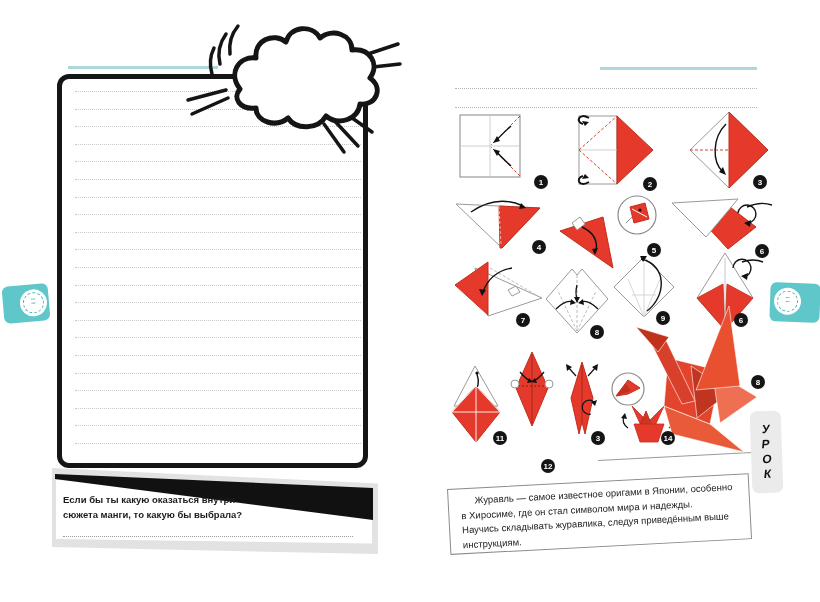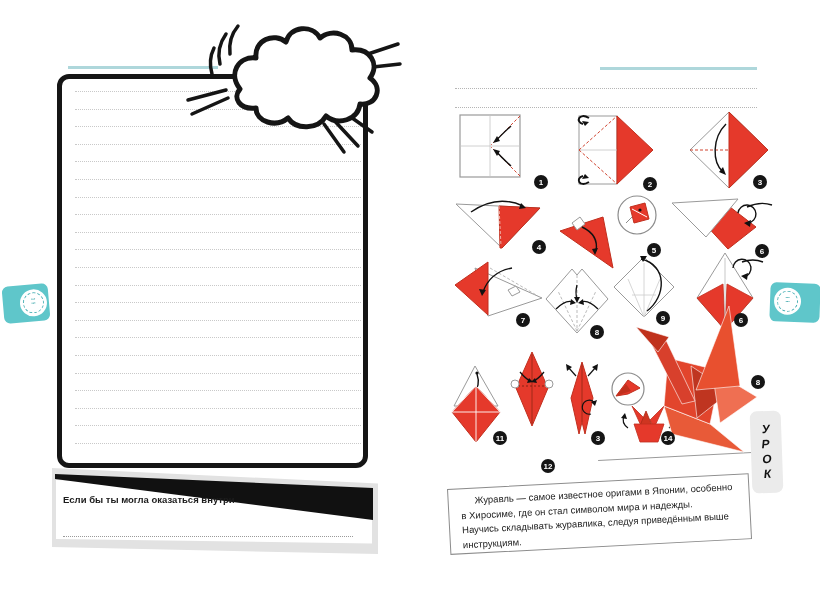--- a/index.html
+++ b/index.html
@@ -101,21 +101,22 @@
          C 178 116, 158 122, 146 112 C 138 126, 116 126, 108 114 C 96 124, 76 118, 76 104
          C 60 106, 52 94, 60 85 Z" fill="#ffffff" stroke="#151515" stroke-width="5" stroke-linejoin="round"></path>
   </svg>
 
   <div class="abs" id="gray-panel"></div>
   <div class="abs" id="white-sheet"></div>
   <div class="abs" id="black-wedge"></div>
   <div class="abs" id="question-banner-label">ВОПРОС</div>
 
   <div class="abs" id="question-text">
-    <div>Если бы ты могла оказаться внутри</div>
+    <div>Если бы ты какую оказаться внутри</div>
+    <div>сюжета манги, то какую бы выбрала?</div>
   </div>
   <div class="abs" id="answer-line"></div>
 
   <div class="abs sticker" style="left:3px;top:285px;width:46px;height:37px;transform:rotate(-5deg);">
     <div class="stamp" style="left:17px;top:5px;">
       <div class="stamp-ring"></div>
       <div class="stamp-txt">•••<br>•••</div>
     </div>
   </div>
 

